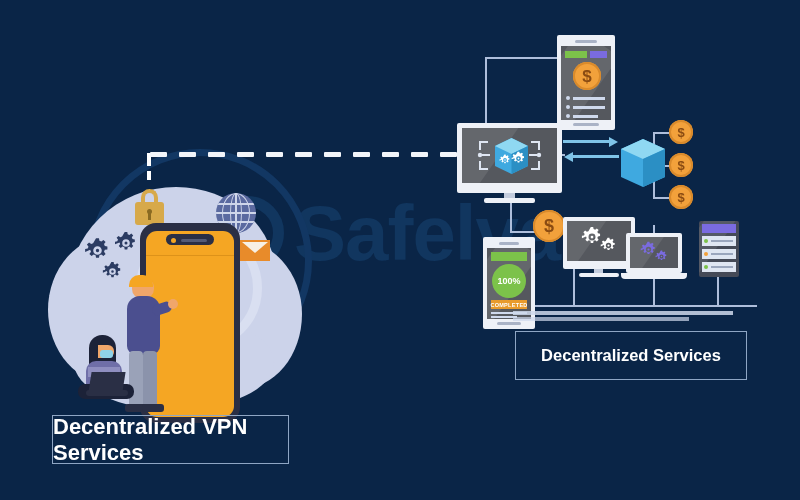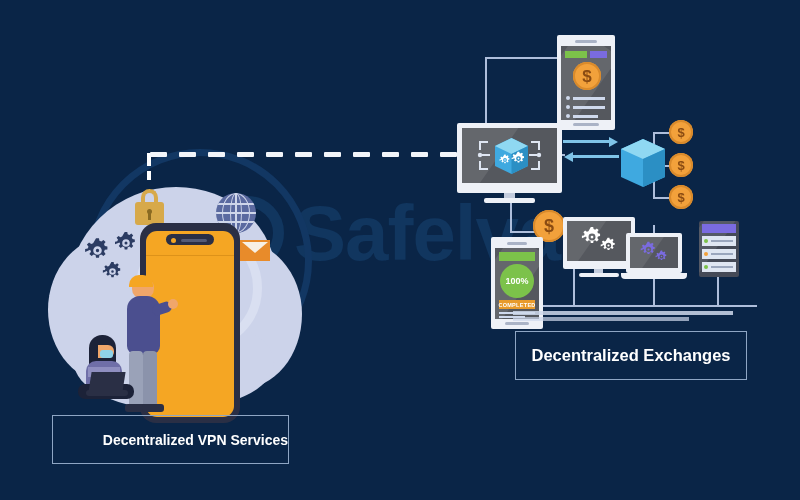--- a/index.html
+++ b/index.html
@@ -15,21 +15,21 @@
   .wm-text{font-size:78px;font-weight:700;color:#11365f;letter-spacing:-1px;
            line-height:74px;}
 
   
   .dash{position:absolute;left:150px;top:152px;width:308px;height:5px;}
   .dash i{position:absolute;top:0;width:17px;height:5px;background:#f2f5fa;border-radius:1px;}
 
   
   .label-box{position:absolute;border:1px solid #8fa6c4;display:flex;align-items:center;
              justify-content:center;color:#ffffff;font-weight:700;}
-  #lbl-vpn{left:52px;top:415px;width:235px;height:47px;font-size:14px;justify-content:flex-end;}
+  #lbl-vpn{left:52px;top:415px;width:235px;height:47px;font-size:22px;justify-content:flex-end;}
   #lbl-dex{left:515px;top:331px;width:230px;height:47px;font-size:16.5px;}
 
   
   #left-art{position:absolute;left:40px;top:165px;width:265px;height:245px;}
   .blob{position:absolute;background:#ccd3ea;}
   .halo{position:absolute;border-radius:50%;border:7px solid #123763;}
 
   
   .wire{position:absolute;background:#aebedb;}
   .wire-v{width:2px;}
@@ -250,21 +250,21 @@
         <path d="M22 20 44 10v28L22 48z" fill="#2b8fc4"></path>
       </svg>
     </div>
 
     <div class="coin" style="left:214px;top:95px;width:24px;height:24px;font-size:13px;">$</div>
     <div class="coin" style="left:214px;top:128px;width:24px;height:24px;font-size:13px;">$</div>
     <div class="coin" style="left:214px;top:160px;width:24px;height:24px;font-size:13px;">$</div>
 
     <div class="coin" style="left:78px;top:185px;width:32px;height:32px;font-size:18px;">$</div>
 
-    <div class="device" style="left:36px;top:212px;width:52px;height:76px;">
+    <div class="device" style="left:28px;top:212px;width:52px;height:76px;">
       <div class="scr-frame" style="left:0;top:0;width:52px;height:92px;"></div>
       <div class="scr-glass" style="left:4px;top:11px;width:44px;height:71px;">
         <div class="glare" style="left:-18px;top:-14px;width:40px;height:115px;"></div>
         <div style="position:absolute;left:4px;top:4px;width:36px;height:9px;background:#7cc24a;"></div>
         <div style="position:absolute;left:5px;top:16px;width:34px;height:34px;border-radius:50%;background:#7cc24a;display:flex;align-items:center;justify-content:center;color:#ffffff;font-size:9px;font-weight:700;">100%</div>
         <div style="position:absolute;left:4px;top:52px;width:36px;height:9px;background:#e89b2c;color:#ffffff;font-size:5.5px;font-weight:700;display:flex;align-items:center;justify-content:center;letter-spacing:.3px;">COMPLETED</div>
         <div class="txtline" style="left:4px;top:64px;width:36px;height:2px;"></div>
         <div class="txtline" style="left:4px;top:68px;width:26px;height:2px;"></div>
       </div>
       <div style="position:absolute;left:16px;top:5px;width:20px;height:3px;border-radius:2px;background:#aab3c6;"></div>
@@ -317,16 +317,16 @@
     </div>
 
     <div class="txtline" style="left:58px;top:286px;width:220px;height:4px;opacity:.85;"></div>
     <div class="txtline" style="left:58px;top:292px;width:176px;height:4px;opacity:.7;"></div>
   </div>
 
   <div id="lbl-vpn" class="label-box">
     <span>Decentralized VPN Services</span>
   </div>
   <div id="lbl-dex" class="label-box">
-    <span>Decentralized Exchanges</span>
+    <span>Decentralized Services</span>
   </div>
 
 </div>
 
 </body></html>

